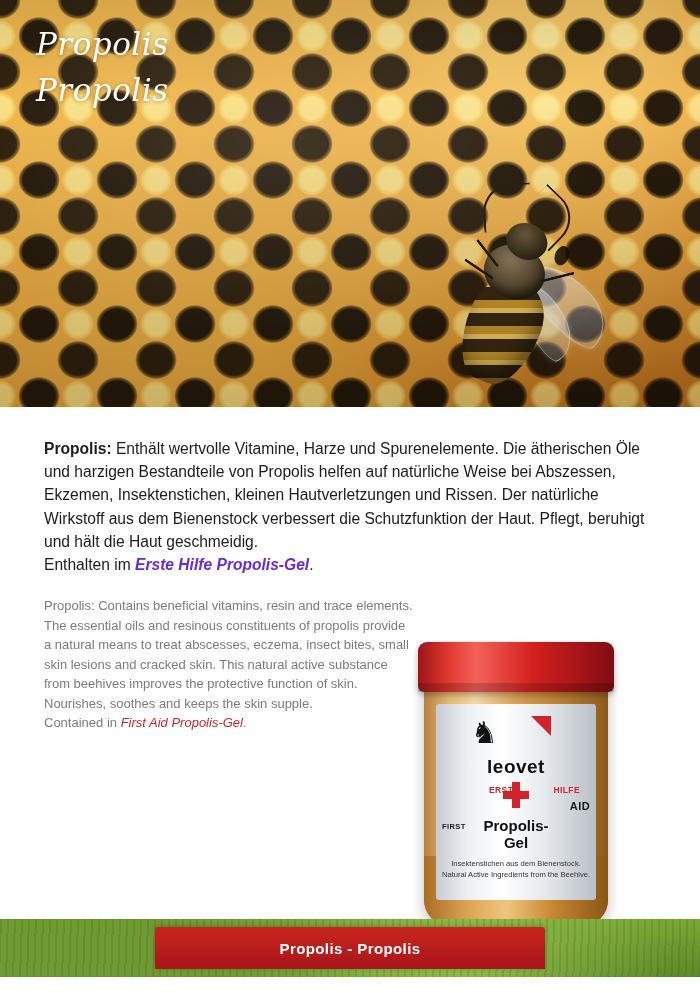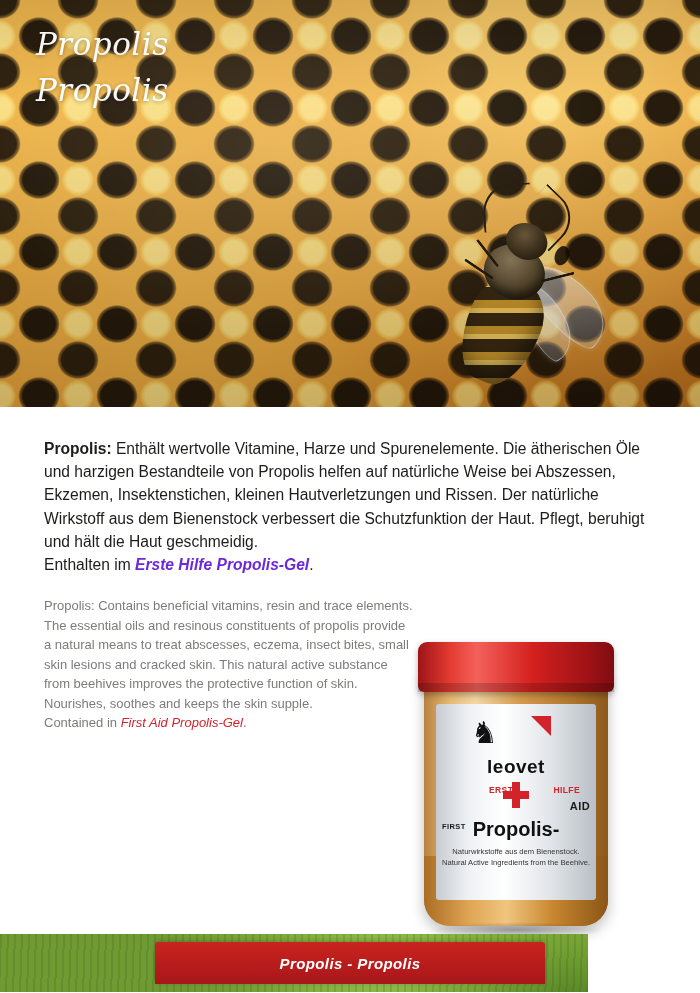--- a/index.html
+++ b/index.html
@@ -306,21 +306,21 @@
     font-size: 8.5px;
     font-weight: bold;
     color: #d2232a;
     letter-spacing: 0.4px;
   }
   .aid-de-l { left: 6px; top: 3px; margin-left: 47px; }
   .aid-de-r { right: 16px; top: 3px; }
   .aid-en-l { left: 6px; top: 18px; color:#1a1a1a; font-size: 7.5px; margin-top: 22px;}
   .aid-en-r { right: 6px; top: 18px; color:#1a1a1a; font-size: 11px;}
   .prod-name {
-    font-size: 20px;
+    font-size: 15px;
     font-weight: bold;
     color: #111;
     margin-top: 2px;
     line-height: 1.12;
   }
   .prod-sub {
     font-size: 7.6px;
     color: #333;
     margin-top: 6px;
     line-height: 1.45;
@@ -331,24 +331,23 @@
     bottom: -8px;
     width: 176px;
     height: 16px;
     background: radial-gradient(ellipse at center, rgba(0,0,0,0.30), rgba(0,0,0,0) 70%);
   }
 
   
   .footer {
     position: absolute;
     left: 0;
-    bottom: 1px;
-    width: 588px;
+    bottom: 16px;
+    width: 700px;
     height: 58px;
-    font-style: italic;
   }
   .grass {
     position: absolute;
     inset: 0;
     background:
       radial-gradient(circle at 10% 80%, #6f9b33 0 18%, rgba(111,155,51,0) 60%),
       radial-gradient(circle at 60% 30%, #8ab745 0 16%, rgba(138,183,69,0) 60%),
       linear-gradient(to bottom, #7aa836, #5d8a28);
   }
   .grass::after {
@@ -431,24 +430,25 @@
     <div class="cross-row">
       <span class="aid-de-l">ERSTE</span>
       <span class="aid-de-r">HILFE</span>
       <span class="aid-en-l">FIRST</span>
       <span class="aid-en-r">AID</span>
       <span class="cross"></span>
     </div>
 
     <div class="prod-name">
       <div>Propolis-</div>
+      <div>Gel</div>
     </div>
 
     <div class="prod-sub">
-      <div>Naturwirkstoffe aus dem Bienenstock.</div>
+      <div>Insektenstichen aus dem Bienenstock.</div>
       <div>Natural Active Ingredients from the Beehive.</div>
     </div>
   </div>
   <div class="jar-shadow"></div>
 </div>
 
 <div class="footer">
   <div class="grass"></div>
   <div class="footer-bar">Propolis - Propolis</div>
 </div>

